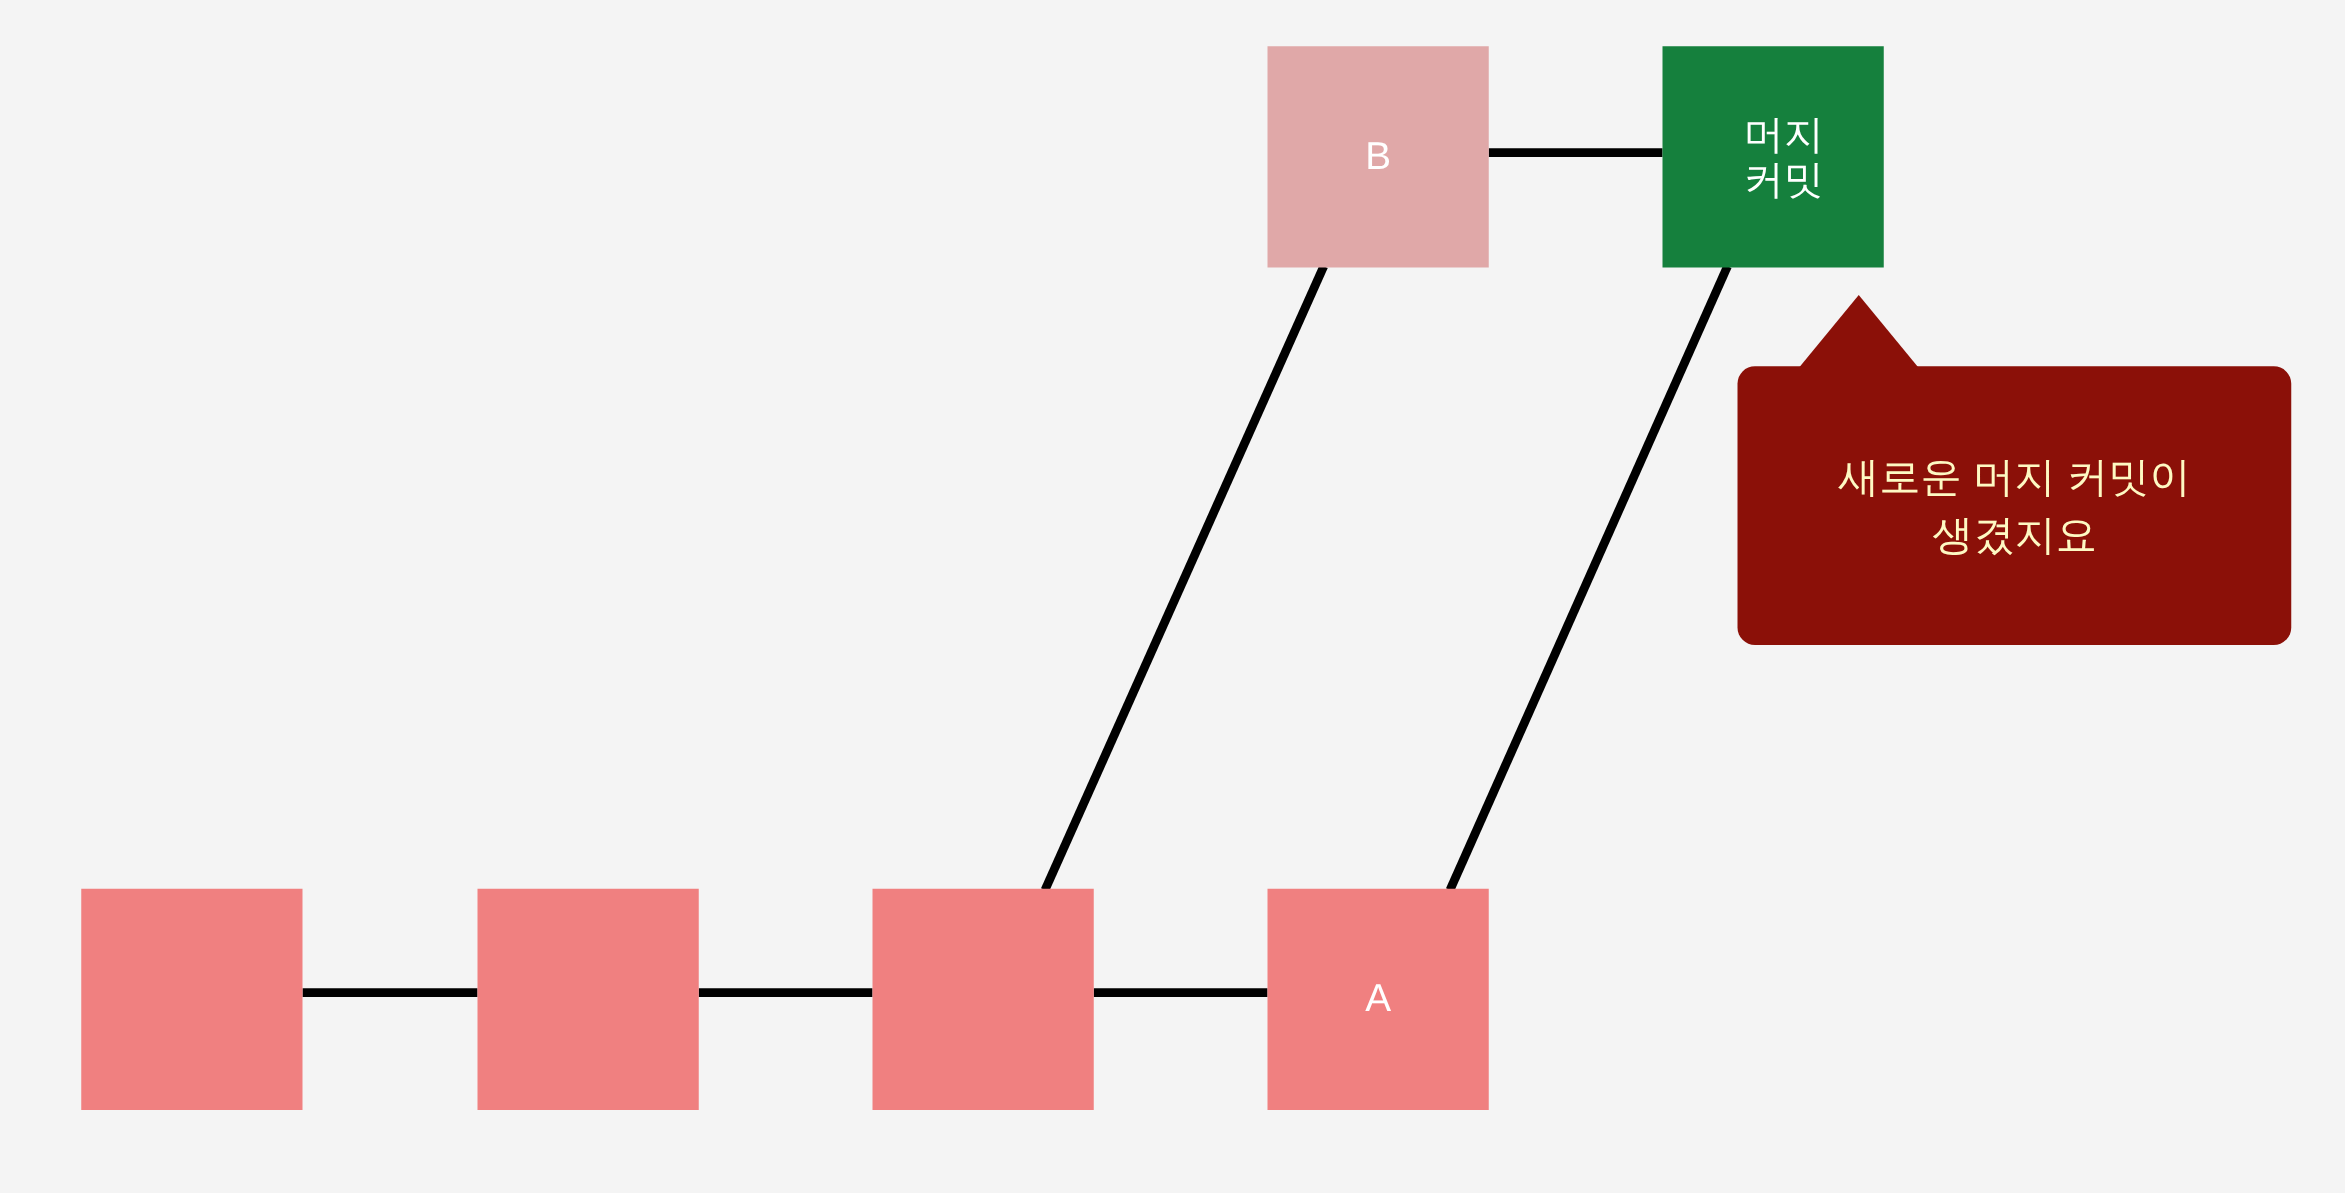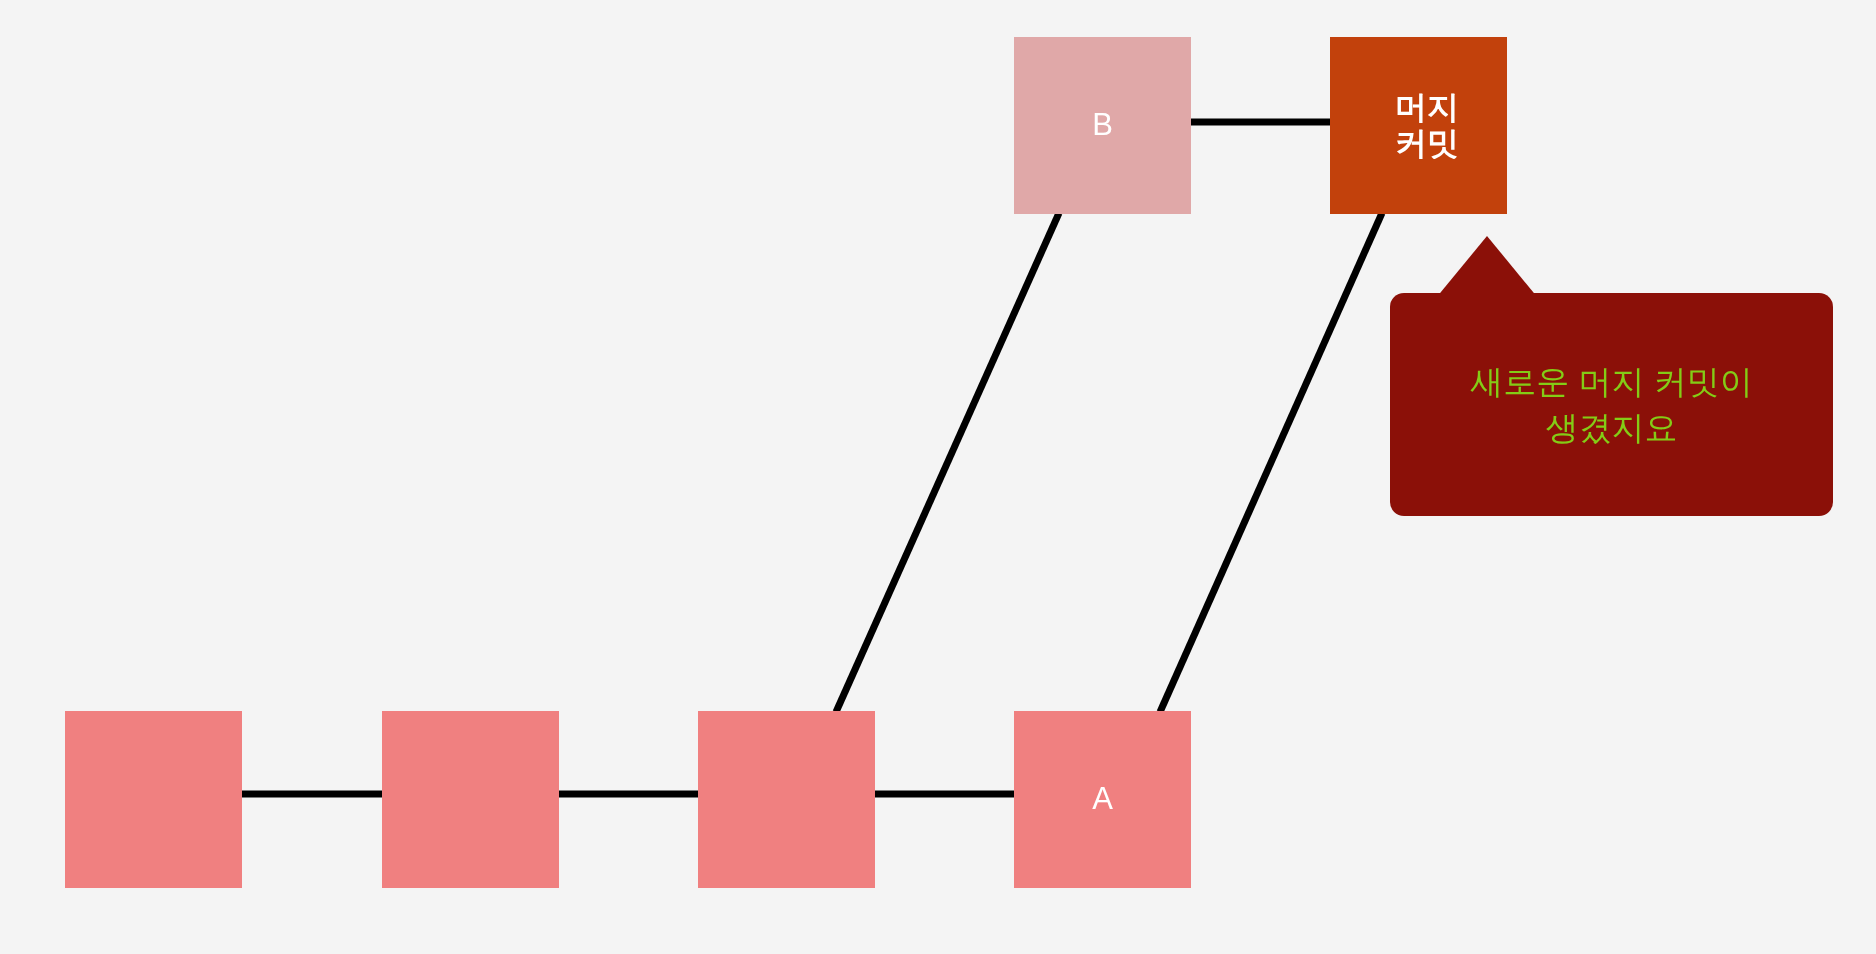--- a/index.html
+++ b/index.html
@@ -48,23 +48,23 @@
     background: #f08080;
     font-size: 31px;
     font-weight: 400;
   }
   .commit-b {
     background: #e0a8a8;
     font-size: 31px;
     font-weight: 400;
   }
   .commit-merge {
-    background: #c2410c;
+    background: #15803d;
     font-size: 32px;
-    font-weight: 700;
+    font-weight: 400;
     padding-left: 17px;
   }
   .title {
     position: absolute;
     left: 520px;
     top: 78px;
     width: 460px;
     text-align: center;
     font-size: 55px;
     font-weight: 700;
@@ -76,21 +76,21 @@
     position: absolute;
     left: 1390px;
     top: 293px;
     width: 443px;
     height: 223px;
     background: #8b1008;
     border-radius: 14px;
     display: flex;
     align-items: center;
     justify-content: center;
-    color: #84cc16;
+    color: #fef9c3;
     font-size: 33px;
     line-height: 1.38;
     text-align: center;
     user-select: none;
   }
   .callout-tail {
     position: absolute;
     left: 1436px;
     top: 236px;
     width: 102px;

